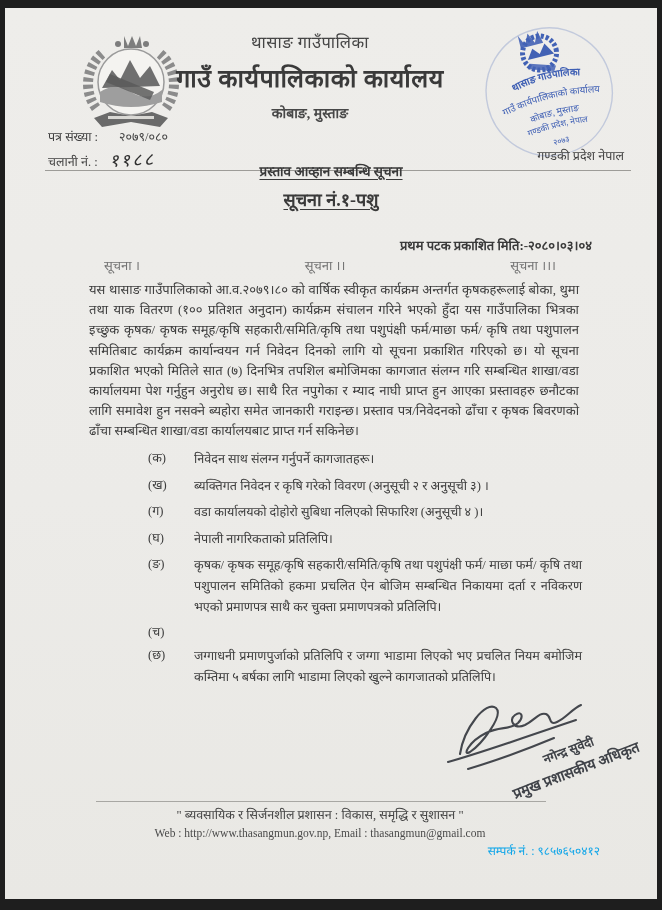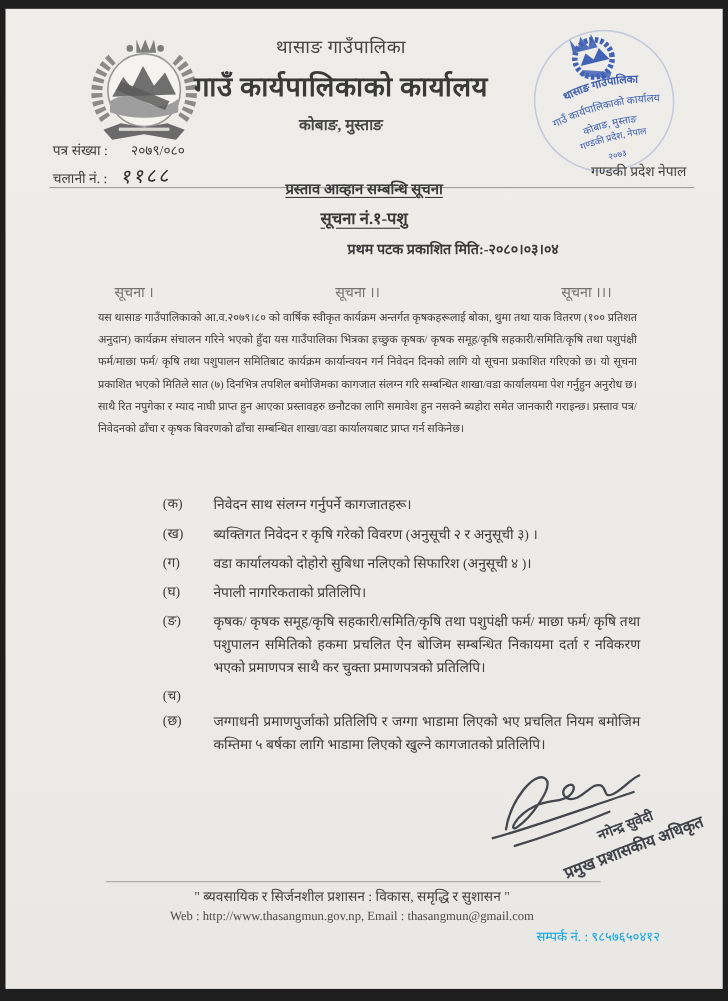--- a/index.html
+++ b/index.html
@@ -18,26 +18,26 @@
   
   .meta{font-size:12.5px;color:#3f3f3f;}
   .dispatch-val{font-size:18px;color:#2e2e2e;transform:skewX(-10deg) rotate(-2deg);display:inline-block;
                 margin-left:10px;letter-spacing:2px;}
   .rule{height:1px;background:#9d9c98;}
 
   
   .tblock{width:100%;text-align:center;font-weight:bold;color:#3a3a3a;}
   .u{text-decoration:underline;text-underline-offset:3px;}
   .t1{font-size:13.5px;}
-  .t2{font-size:15px;}
+  .t2{font-size:18px;}
   .t3{font-size:13px;font-weight:bold;}
 
   .notice-row{display:flex;justify-content:space-between;font-size:13px;color:#737373;}
 
-  .bodypara{font-size:10px;line-height:20.2px;text-align:justify;color:#3c3c3c;}
+  .bodypara{font-size:13px;line-height:20.2px;text-align:justify;color:#3c3c3c;}
 
   .doclist{font-size:12.6px;color:#3c3c3c;}
   .doclist .li{display:flex;margin-bottom:6px;}
   .doclist .lab{width:46px;flex:0 0 46px;}
   .doclist .txt{width:388px;line-height:20.6px;text-align:justify;}
 
   
   .sig-rot{transform:rotate(-21deg);transform-origin:left top;color:#3f4248;text-align:center;}
   .sig-name{font-size:12.5px;font-weight:bold;}
   .sig-desig{font-size:14.5px;font-weight:bold;margin-top:2px;white-space:nowrap;}
@@ -113,21 +113,21 @@
     <span class="dispatch-val">११८८</span>
   </div>
   <div class="abs meta" style="right:38px;top:147px;font-size:12.5px;">गण्डकी प्रदेश नेपाल</div>
 
   <div class="abs rule" style="left:45px;top:170px;width:586px;"></div>
 
   <div class="abs tblock" style="left:0;top:162px;">
     <div><span class="u t1">प्रस्ताव आव्हान सम्बन्धि सूचना</span></div>
     <div style="margin-top:7px;"><span class="u t2">सूचना नं.१-पशु</span></div>
   </div>
-  <div class="abs t3" style="left:232px;top:217px;width:360px;text-align:center;color:#3a3a3a;">प्रथम पटक प्रकाशित मिति:-२०८०।०३।०४</div>
+  <div class="abs t3" style="left:232px;top:236px;width:360px;text-align:right;color:#3a3a3a;">प्रथम पटक प्रकाशित मिति:-२०८०।०३।०४</div>
 
   <div class="abs notice-row" style="left:104px;top:256px;width:452px;">
     <span>सूचना ।</span>
     <span>सूचना ।।</span>
     <span>सूचना ।।।</span>
   </div>
 
   <div class="abs bodypara" style="left:89px;top:280px;width:490px;">यस थासाङ गाउँपालिकाको आ.व.२०७९।८० को वार्षिक स्वीकृत कार्यक्रम अन्तर्गत कृषकहरूलाई बोका, थुमा तथा याक वितरण (१०० प्रतिशत अनुदान) कार्यक्रम संचालन गरिने भएको हुँदा यस गाउँपालिका भित्रका इच्छुक कृषक/ कृषक समूह/कृषि सहकारी/समिति/कृषि तथा पशुपंक्षी फर्म/माछा फर्म/ कृषि तथा पशुपालन समितिबाट कार्यक्रम कार्यान्वयन गर्न निवेदन दिनको लागि यो सूचना प्रकाशित गरिएको छ। यो सूचना प्रकाशित भएको मितिले सात (७) दिनभित्र तपशिल बमोजिमका कागजात संलग्न गरि सम्बन्धित शाखा/वडा कार्यालयमा पेश गर्नुहुन अनुरोध छ। साथै रित नपुगेका र म्याद नाघी प्राप्त हुन आएका प्रस्तावहरु छनौटका लागि समावेश हुन नसक्ने ब्यहोरा समेत जानकारी गराइन्छ। प्रस्ताव पत्र/निवेदनको ढाँचा र कृषक बिवरणको ढाँचा सम्बन्धित शाखा/वडा कार्यालयबाट प्राप्त गर्न सकिनेछ।</div>
 
   <div class="abs doclist" style="left:148px;top:449px;width:434px;">

